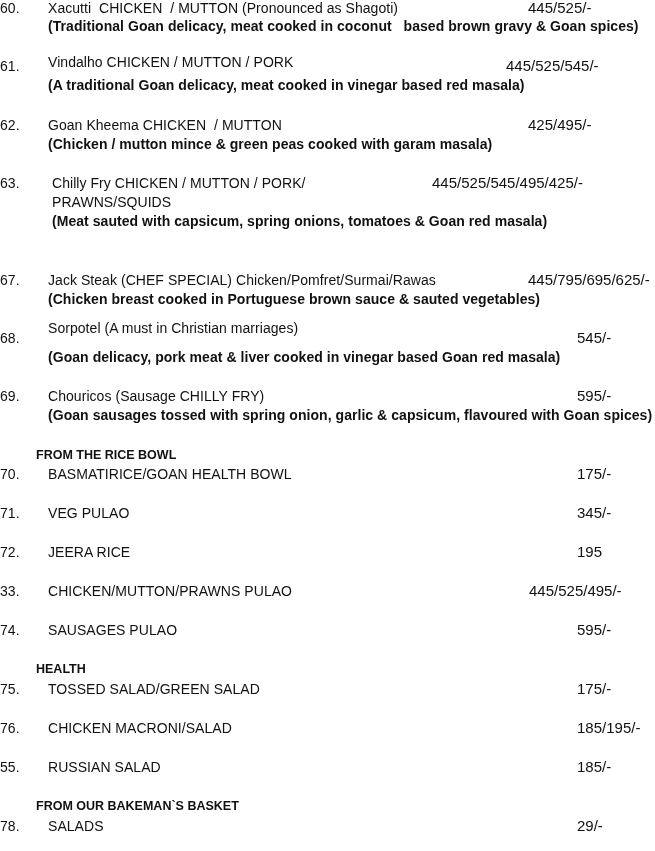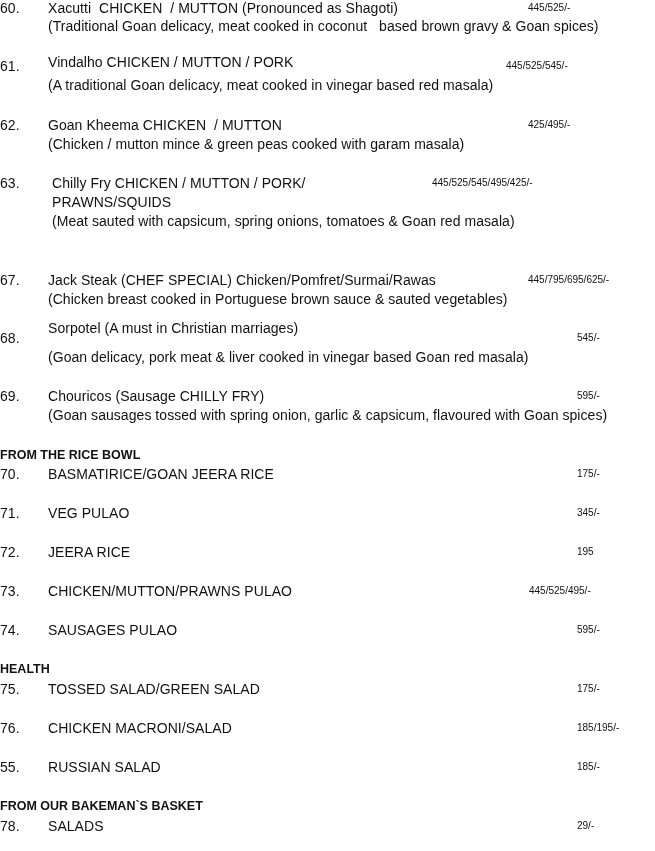--- a/index.html
+++ b/index.html
@@ -7,23 +7,23 @@
     width: 655px; height: 851px; position: relative; overflow: hidden;
     font-family: "Liberation Sans", "DejaVu Sans", sans-serif;
     color: #111111;
   }
   .line {
     position: absolute; white-space: pre; font-size: 14px; line-height: 16px;
     font-weight: 300; letter-spacing: 0.05px;
   }
   .num { left: 0; }
   .name { left: 48px; }
-  .desc { left: 48px; }
-  .hdr { position: absolute; left: 0; font-size: 12.5px; line-height: 16px; font-weight: bold; white-space: pre; }
-  .price { position: absolute; white-space: pre; font-size: 10px; line-height: 16px; }
+  .desc { left: 48px; font-weight: bold; }
+  .hdr { position: absolute; left: 0; font-size: 12.5px; line-height: 16px; font-weight: bold; white-space: pre; padding-left: 36px; }
+  .price { position: absolute; white-space: pre; font-size: 15px; line-height: 16px; }
 </style>
 </head>
 <body>
 
 <div>
   <span class="line num" style="top:0px">60.</span>
   <span class="line name" style="top:0px">Xacutti  CHICKEN  / MUTTON (Pronounced as Shagoti)</span>
   <span class="price" style="top:0px;left:528px">445/525/-</span>
   <span class="line desc" style="top:18px">(Traditional Goan delicacy, meat cooked in coconut   based brown gravy &amp; Goan spices)</span>
 </div>
@@ -69,35 +69,35 @@
   <span class="line name" style="top:388px">Chouricos (Sausage CHILLY FRY)</span>
   <span class="price" style="top:388px;left:577px">595/-</span>
   <span class="line desc" style="top:407px">(Goan sausages tossed with spring onion, garlic &amp; capsicum, flavoured with Goan spices)</span>
 </div>
 
 <div>
   <span class="hdr" style="top:447px">FROM THE RICE BOWL</span>
 
   <div>
     <span class="line num" style="top:466px">70.</span>
-    <span class="line name" style="top:466px">BASMATIRICE/GOAN JEERA RICE</span>
+    <span class="line name" style="top:466px">BASMATIRICE/GOAN HEALTH BOWL</span>
     <span class="price" style="top:466px;left:577px">175/-</span>
   </div>
   <div>
     <span class="line num" style="top:505px">71.</span>
     <span class="line name" style="top:505px">VEG PULAO</span>
     <span class="price" style="top:505px;left:577px">345/-</span>
   </div>
   <div>
     <span class="line num" style="top:544px">72.</span>
     <span class="line name" style="top:544px">JEERA RICE</span>
     <span class="price" style="top:544px;left:577px">195</span>
   </div>
   <div>
-    <span class="line num" style="top:583px">73.</span>
+    <span class="line num" style="top:583px">33.</span>
     <span class="line name" style="top:583px">CHICKEN/MUTTON/PRAWNS PULAO</span>
     <span class="price" style="top:583px;left:529px">445/525/495/-</span>
   </div>
   <div>
     <span class="line num" style="top:622px">74.</span>
     <span class="line name" style="top:622px">SAUSAGES PULAO</span>
     <span class="price" style="top:622px;left:577px">595/-</span>
   </div>
 </div>
 

